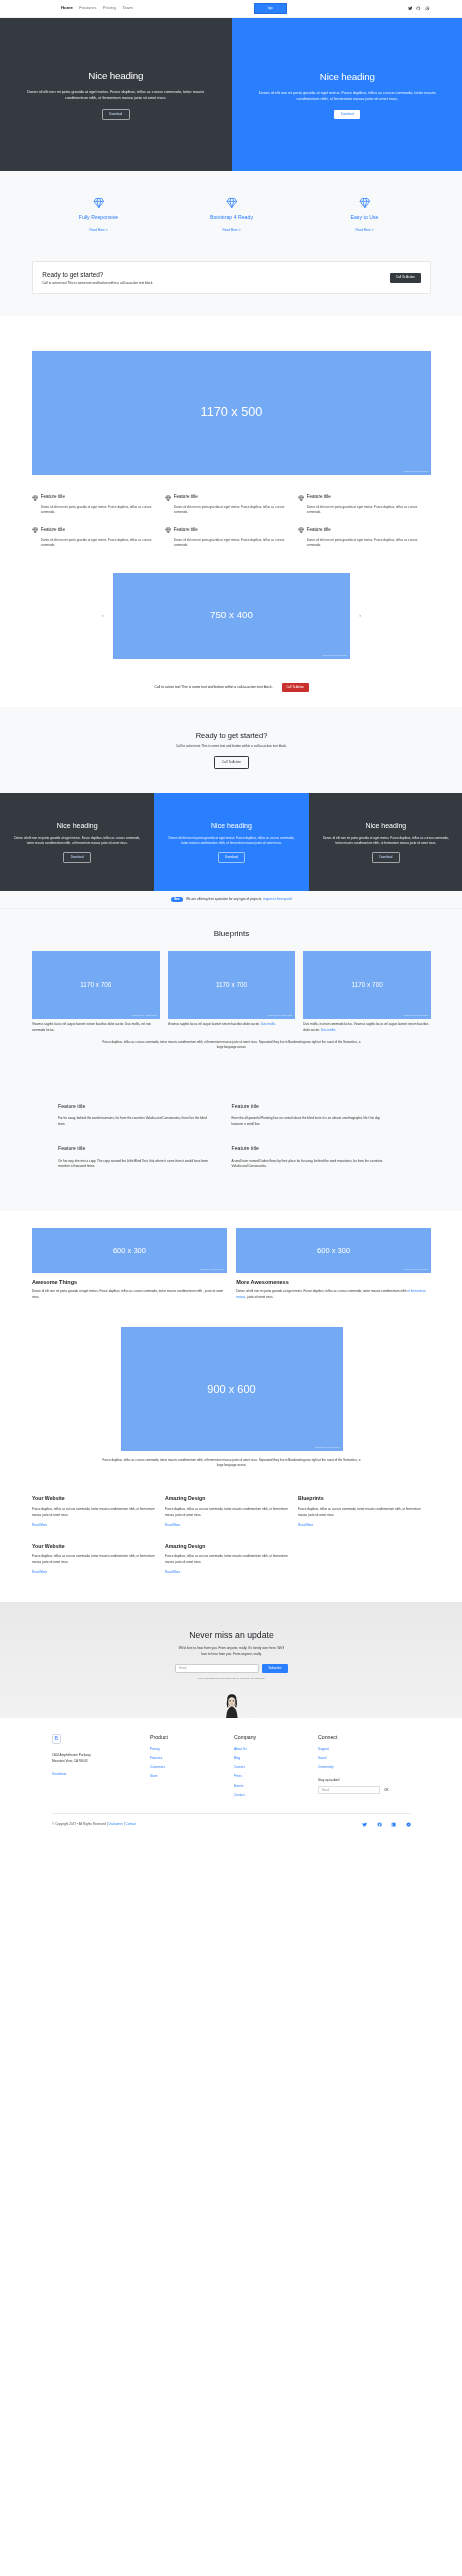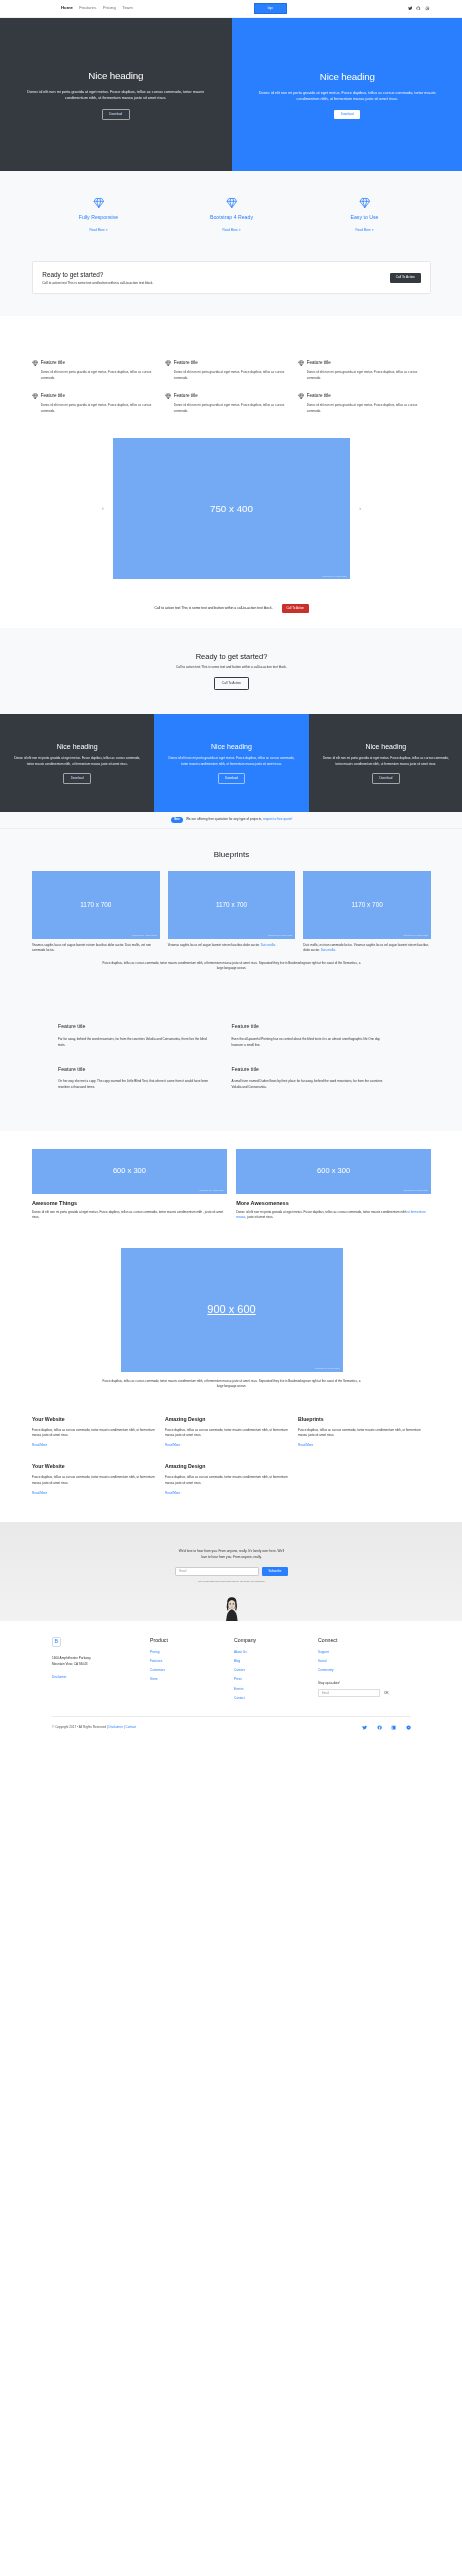--- a/index.html
+++ b/index.html
@@ -325,20 +325,26 @@
       <div>
         <h3>Ready to get started?</h3>
         <p>Call to action text This is some text and button within a call-to-action text block.</p>
       </div>
       <a class="btn-dark">Call To Action</a>
     </div>
   </div>
 </div>
 
 <div class="section" style="padding:24px 0 0;">
+  <div class="container" style="margin-top:10.4px;">
+    <div class="ph" style="height:124px;font-size:12.7px;">
+      <span>1170 x 500</span>
+      <span class="powered">Powered by HTML.COM</span>
+    </div>
+  </div>
 </div>
 
 <div class="section" style="padding:19.7px 0 5.8px;">
   <div class="container">
     <div class="feat-grid">
       <div class="feat-cell">
         <div class="feat-head">
             <svg viewBox="0 0 24 24">
               <polyline points="6 3 2 9 12 22 22 9 18 3 6 3"></polyline>
               <line x1="2" y1="9" x2="22" y2="9"></line>
@@ -409,21 +415,21 @@
           </div>
         <p class="feat-body">Donec id elit non mi porta gravida at eget metus. Fusce dapibus, tellus ac cursus commodo.</p>
       </div>
     </div>
   </div>
 </div>
 
 <div class="section" style="padding:7px 0 12.7px;">
   <div class="carousel-wrap">
     <div class="car-arrow">‹</div>
-    <div class="ph" style="width:237px;height:141px;font-size:9.8px;align-items:center;">
+    <div class="ph" style="width:237px;height:86px;font-size:9.8px;align-items:center;">
       <span>750 x 400</span>
       <span class="powered">Powered by HTML.COM</span>
     </div>
     <div class="car-arrow">›</div>
   </div>
 </div>
 
 <div style="padding:11.6px 0 15px;">
   <div class="container" style="display:flex;align-items:center;justify-content:center;gap:9.3px;">
     <span style="font-size:3.4px;">Call to action text This is some text and button within a call-to-action text block.</span>
@@ -531,21 +537,21 @@
         </div>
         <h4>More Awesomeness</h4>
         <p><span>Donec id elit non mi porta gravida at eget metus. Fusce dapibus, tellus ac cursus commodo, tortor mauris condimentum nibh</span> <a>ut fermentum massa</a><span>, justo sit amet risus.</span></p>
       </div>
     </div>
   </div>
 </div>
 
 <div class="section" style="padding:14px 0 8px;">
   <div style="display:flex;justify-content:center;">
-    <div class="ph" style="width:222px;height:124px;font-size:11px;text-decoration:underline;">
+    <div class="ph" style="width:222px;height:124px;font-size:11px;">
       <span>900 x 600</span>
       <span class="powered">Powered by HTML.COM</span>
     </div>
   </div>
   <p style="font-size:3px;color:#333;text-align:center;width:263px;margin:7px auto 0;line-height:1.8;">Fusce dapibus, tellus ac cursus commodo, tortor mauris condimentum nibh, ut fermentum massa justo sit amet risus. Separated they live in Bookmarksgrove right at the coast of the Semantics, a large language ocean.</p>
 </div>
 
 <div class="section" style="padding:18.5px 0 11.6px;">
   <div class="container">
     <div class="link-grid">
@@ -573,20 +579,21 @@
         <h4>Amazing Design</h4>
         <p>Fusce dapibus, tellus ac cursus commodo, tortor mauris condimentum nibh, ut fermentum massa justo sit amet risus.</p>
         <a>Read More</a>
       </div>
       <div class="link-cell"></div>
     </div>
   </div>
 </div>
 
 <div class="newsletter">
+  <h2>Never miss an update</h2>
   <p>We'd love to hear from you. From anyone, really. It's lonely over here. We'll</p>
   <p>love to hear from you. From anyone, really.</p>
   <div class="nl-form">
     <div class="nl-input">Email</div>
     <a class="nl-btn">Subscribe</a>
   </div>
   <div class="nl-fine">Your email address is kept safe with us. No spam, no nonsense.</div>
   <div class="nl-person">
     <svg width="19.7" height="25.5" viewBox="0 0 34 44">
       <ellipse cx="17" cy="13" rx="8" ry="10" fill="#2b2b2b"></ellipse>

